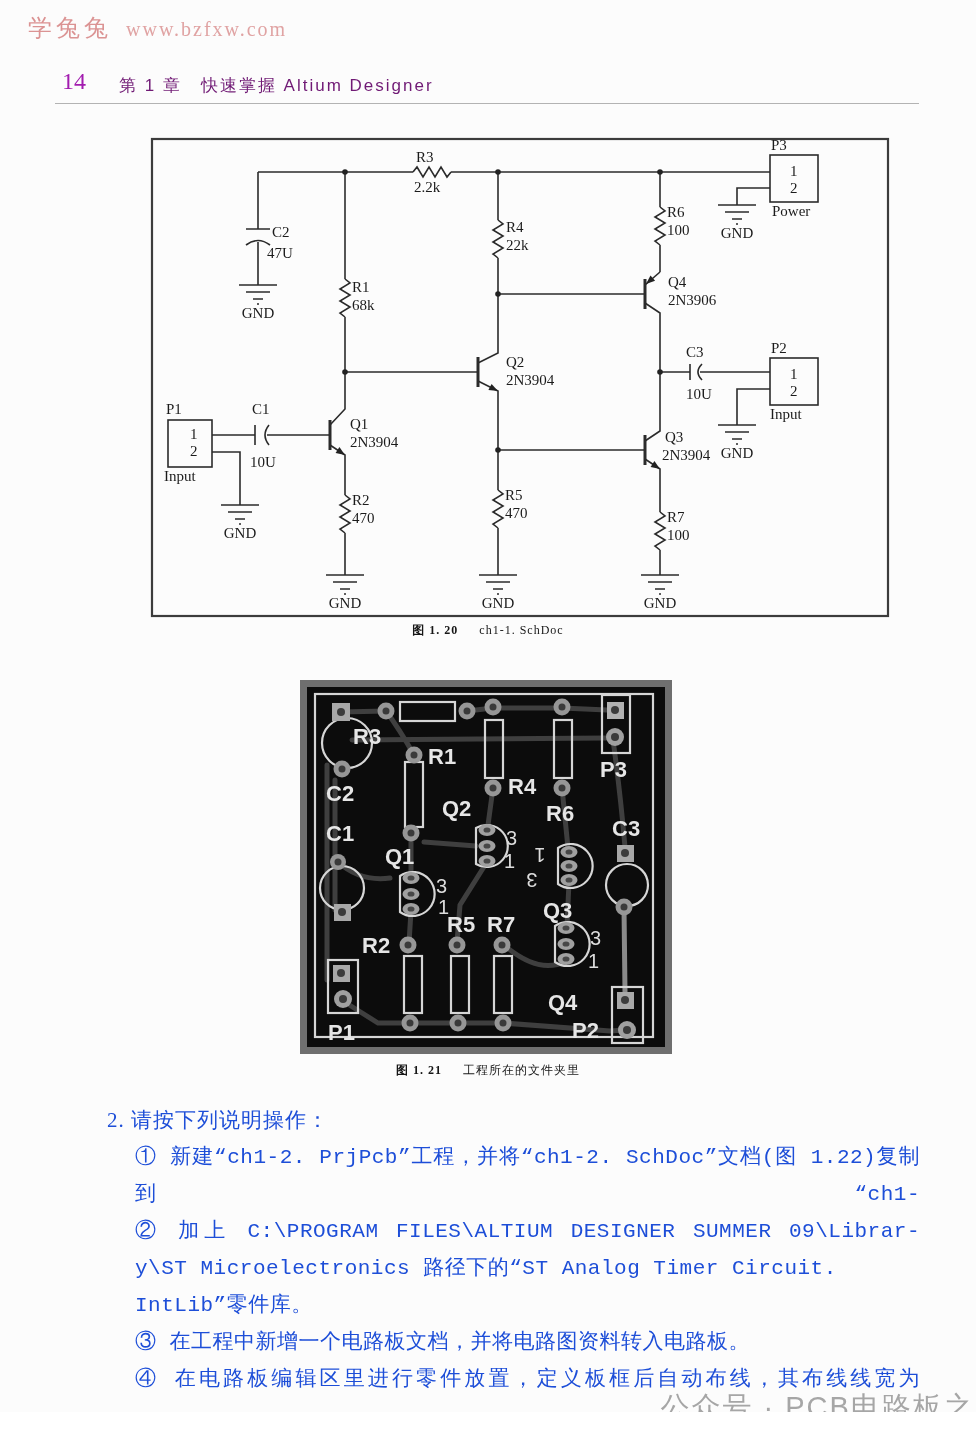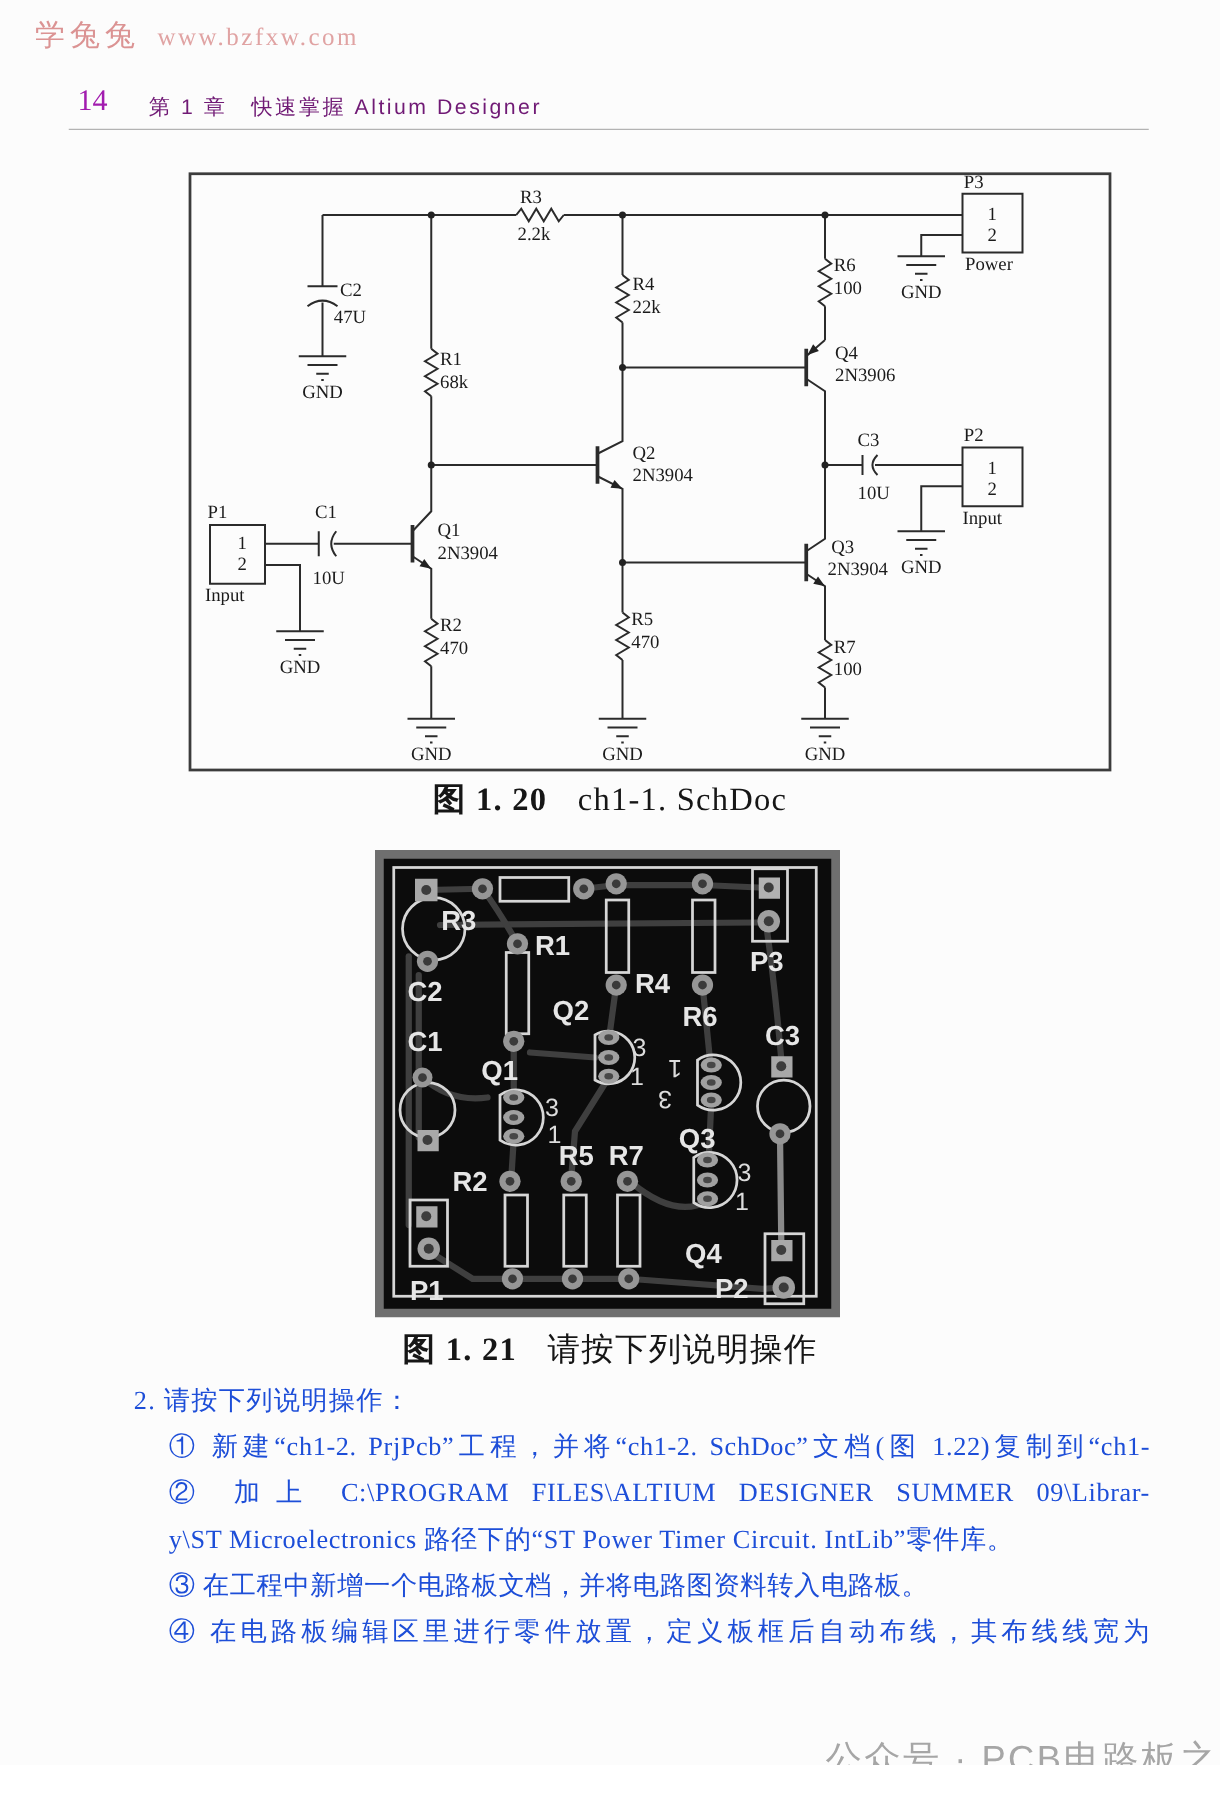--- a/index.html
+++ b/index.html
@@ -19,34 +19,34 @@
   svg.sch{position:absolute;left:150px;top:137px;}
   .sch .wire{stroke:#2b2b2b;stroke-width:1.6;fill:none;}
   .sch .bar{stroke:#2b2b2b;stroke-width:3;fill:none;}
   .sch .frame{stroke:#3c3c3c;stroke-width:2.2;fill:none;}
   .sch .box{stroke:#2b2b2b;stroke-width:1.6;fill:none;}
   .sch .dot{fill:#222;}
   .sch .arr{fill:#222;stroke:none;}
   .sch-t{font-family:"Liberation Serif",serif;font-size:15px;fill:#1b1b1b;}
   .sch-g{text-anchor:middle;}
   
-  .caption{position:absolute;left:0;width:976px;text-align:center;font-size:26px;color:#161616;}
+  .caption{position:absolute;left:0;width:976px;text-align:center;font-size:12px;color:#161616;}
   .cap-label{font-weight:bold;letter-spacing:1px;}
   .cap-text{margin-left:18px;letter-spacing:1px;}
   
   svg.pcb{position:absolute;left:300px;top:680px;}
   .pcb .silk{stroke:#d6d6d6;stroke-width:2.2;fill:none;}
   .pcb .trace{stroke:#3f3f3f;stroke-width:5;fill:none;stroke-linecap:round;}
   .pcb .trace.lt{stroke:#8a8a8a;}
   .pcb-t{font-family:"Liberation Sans",sans-serif;font-size:22px;fill:#e6e6e6;font-weight:600;}
   .pcb-p{font-family:"Liberation Sans",sans-serif;font-size:20px;fill:#dcdcdc;}
   
   .instructions{position:absolute;left:107px;top:1102px;width:813px;font-size:21px;color:#1d4ed8;}
   .ins-heading{line-height:37px;letter-spacing:1px;}
-  .ins-line{margin-left:28px;line-height:37px;letter-spacing:0.5px;}
+  .ins-line{margin-left:28px;line-height:37px;letter-spacing:0.5px;font-family:Liberation Mono, monospace;}
   .ins-line.full{text-align:justify;text-align-last:justify;}
   
   .wm-bottom{position:absolute;left:608px;top:1388px;display:flex;align-items:center;color:#a6a6a6;}
   .wm-bottom .txt{font-size:29px;letter-spacing:2px;margin-left:14px;
                   font-family:"Liberation Sans",sans-serif;}
 </style>
 </head>
 <body>
 
 <div class="page">
@@ -345,28 +345,28 @@
     <text class="pcb-p" x="136" y="213">3</text>
     <text class="pcb-p" x="138" y="234">1</text>
     <text class="pcb-p" x="290" y="265">3</text>
     <text class="pcb-p" x="288" y="288">1</text>
     <text class="pcb-p" x="232" y="182" transform="rotate(180 236 175)" text-anchor="middle">1</text>
     <text class="pcb-p" x="232" y="207" transform="rotate(180 232 200)" text-anchor="middle">3</text>
   </svg>
 
   <div class="caption" style="top:1062px;">
     <span class="cap-label">图 1. 21</span>
-    <span class="cap-text">请按下列说明操作</span>
+    <span class="cap-text">工程所在的文件夹里</span>
   </div>
 
   <div class="instructions">
     <div class="ins-heading">2. 请按下列说明操作：</div>
     <div class="ins-line full">① 新建“ch1-2. PrjPcb”工程，并将“ch1-2. SchDoc”文档(图 1.22)复制到“ch1-</div>
     <div class="ins-line full">② 加上 C:\PROGRAM FILES\ALTIUM DESIGNER SUMMER 09\Librar-</div>
-    <div class="ins-line">y\ST Microelectronics 路径下的“ST Power Timer Circuit. IntLib”零件库。</div>
+    <div class="ins-line">y\ST Microelectronics 路径下的“ST Analog Timer Circuit. IntLib”零件库。</div>
     <div class="ins-line">③ 在工程中新增一个电路板文档，并将电路图资料转入电路板。</div>
     <div class="ins-line full">④ 在电路板编辑区里进行零件放置，定义板框后自动布线，其布线线宽为</div>
   </div>
 
   <div class="wm-bottom">
     <svg width="42" height="38" viewBox="0 0 42 38">
       <path fill="#9b9b9b" d="M15,2 C7.3,2 1,7 1,13.2 c0,3.5 2,6.6 5.2,8.6 l-1.3,4.2 4.6-2.4 c1.7,0.5 3.6,0.8 5.5,0.8 0.5,0 1,0 1.5-0.1 C17.7,18 22.6,14 28.6,14 c0.3,0 0.6,0 0.9,0 C28.3,7.2 22.3,2 15,2 Z"></path>
       <circle fill="#fcfcfc" cx="10" cy="11" r="1.8"></circle>
       <circle fill="#fcfcfc" cx="19" cy="11" r="1.8"></circle>
       <path fill="#9b9b9b" d="M29,16 c-6.3,0 -11.4,4.2 -11.4,9.4 0,5.2 5.1,9.4 11.4,9.4 1.5,0 3-0.2 4.3-0.7 l3.9,2 -1.1-3.5 c2.6-1.7 4.3-4.3 4.3-7.2 C40.4,20.2 35.3,16 29,16 Z"></path>

